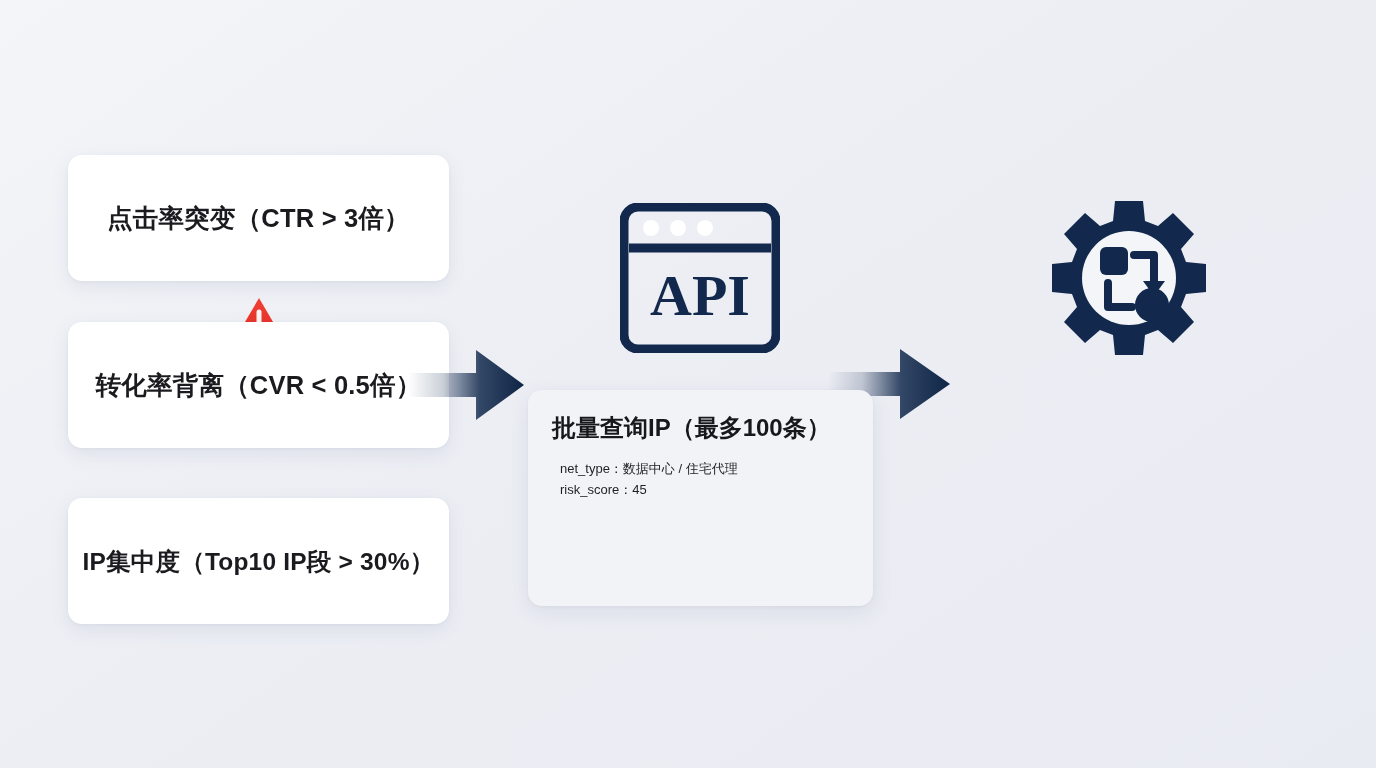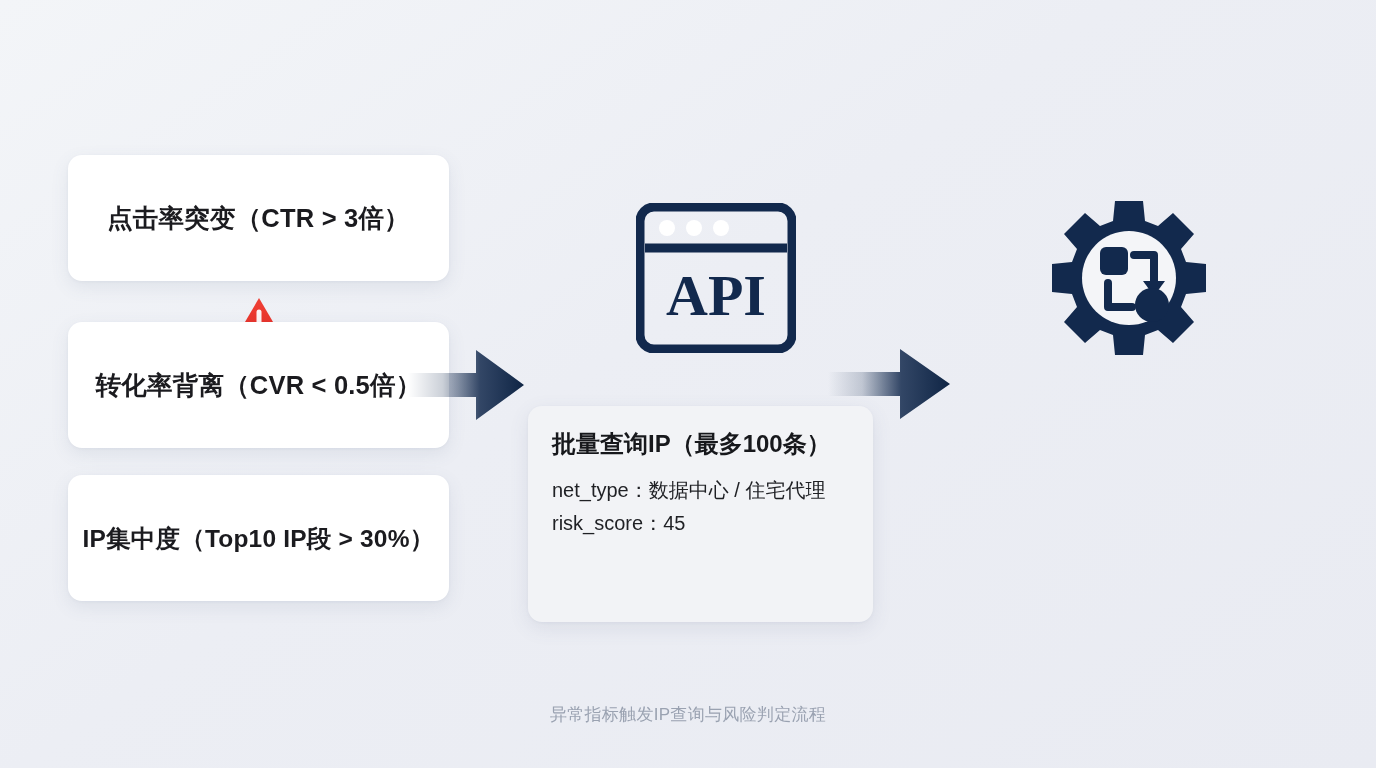--- a/index.html
+++ b/index.html
@@ -39,21 +39,21 @@
     width: 100%;
     text-align: center;
     font-size: 25.5px;
     font-weight: 700;
     color: #1b1b1f;
     letter-spacing: 0.2px;
     white-space: nowrap;
   }
   #card-ctr  { top: 155px; }
   #card-cvr  { top: 322px; }
-  #card-ip   { top: 475px; }
+  #card-ip   { top: 498px; }
   #card-ip .trigger-text { font-size: 24.5px; }
 
   
   #warning-triangle {
     position: absolute;
     left: 233px;
     top: 297px;
     width: 52px;
     height: 46px;
     z-index: 2;
@@ -63,65 +63,66 @@
   .flow-arrow {
     position: absolute;
     z-index: 4;
   }
   #arrow-left  { left: 408px; top: 347px; width: 118px; height: 76px; }
   #arrow-right { left: 828px; top: 345px; width: 124px; height: 78px; }
 
   
   #api-icon {
     position: absolute;
-    left: 636px;
+    left: 620px;
     top: 203px;
     width: 160px;
     height: 150px;
     z-index: 3;
   }
 
   
   #gear-icon {
     position: absolute;
     left: 1046px;
     top: 195px;
     width: 166px;
     height: 166px;
     z-index: 3;
   }
 
   
   #api-panel {
     position: absolute;
     left: 528px;
-    top: 406px;
+    top: 390px;
     width: 345px;
     height: 216px;
     background: #f2f3f6;
     border-radius: 14px;
     box-shadow: 0 6px 20px rgba(80, 95, 130, 0.11),
                 0 1px 3px rgba(80, 95, 130, 0.06);
     box-sizing: border-box;
     padding: 22px 24px 30px 24px;
     z-index: 5;
   }
   #api-panel .panel-title {
     font-size: 24px;
     font-weight: 700;
     color: #17181c;
     white-space: nowrap;
     margin-bottom: 14px;
   }
   #api-panel .panel-line {
-    font-size: 20px;
+    font-size: 13px;
     font-weight: 400;
     color: #1f2024;
     white-space: nowrap;
     line-height: 1.63;
+    margin-left: 8px;
   }
 
   
   #verdict-panel {
     position: absolute;
     left: 952px;
     top: 402px;
     width: 358px;
     height: 133px;
     background: #eceef2;
@@ -251,15 +252,14 @@
 
       <rect x="54" y="52" width="28" height="28" rx="6" ry="6" fill="#12294d"></rect>
       <path d="M62 88 L62 112 L86 112" fill="none" stroke="#12294d" stroke-width="8" stroke-linecap="round" stroke-linejoin="round"></path>
       <path d="M88 60 L108 60 L108 92" fill="none" stroke="#12294d" stroke-width="8" stroke-linecap="round" stroke-linejoin="round"></path>
       <path d="M97 86 L108 101 L119 86 Z" fill="#12294d"></path>
       <circle cx="106" cy="110" r="17" fill="#12294d"></circle>
     </svg>
   </div>
 
 
-  <div id="caption">异常指标触发IP查询与风险判定流程</div>
 
 </div>
 
 </body></html>

